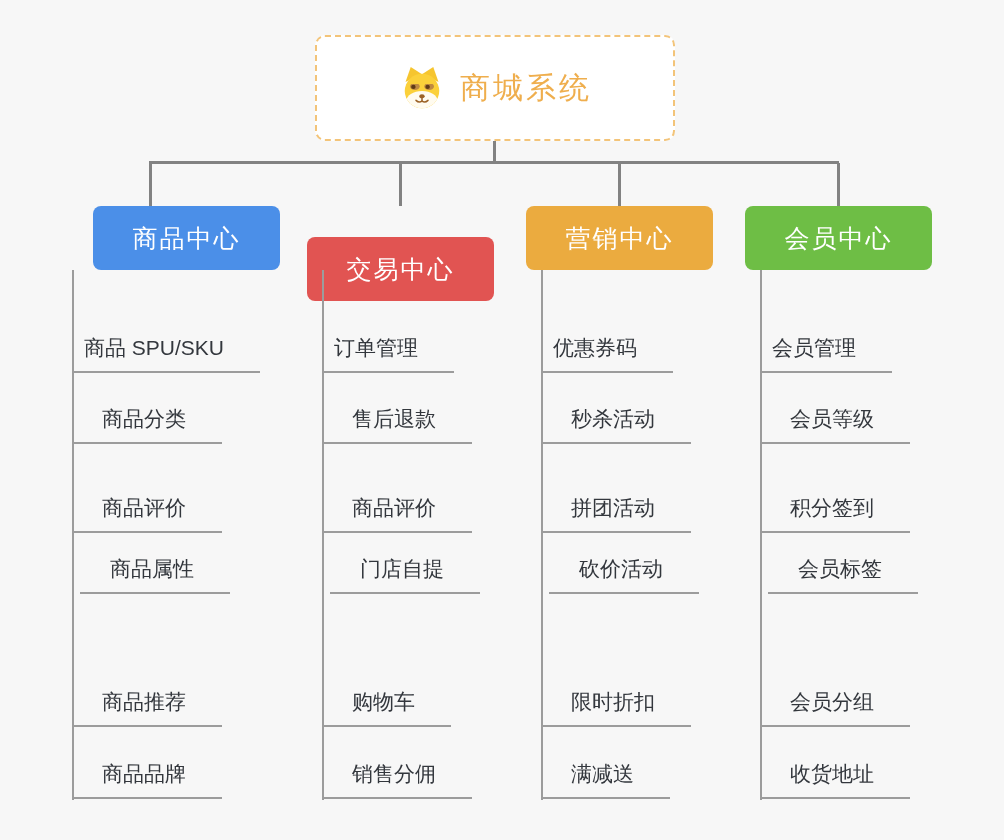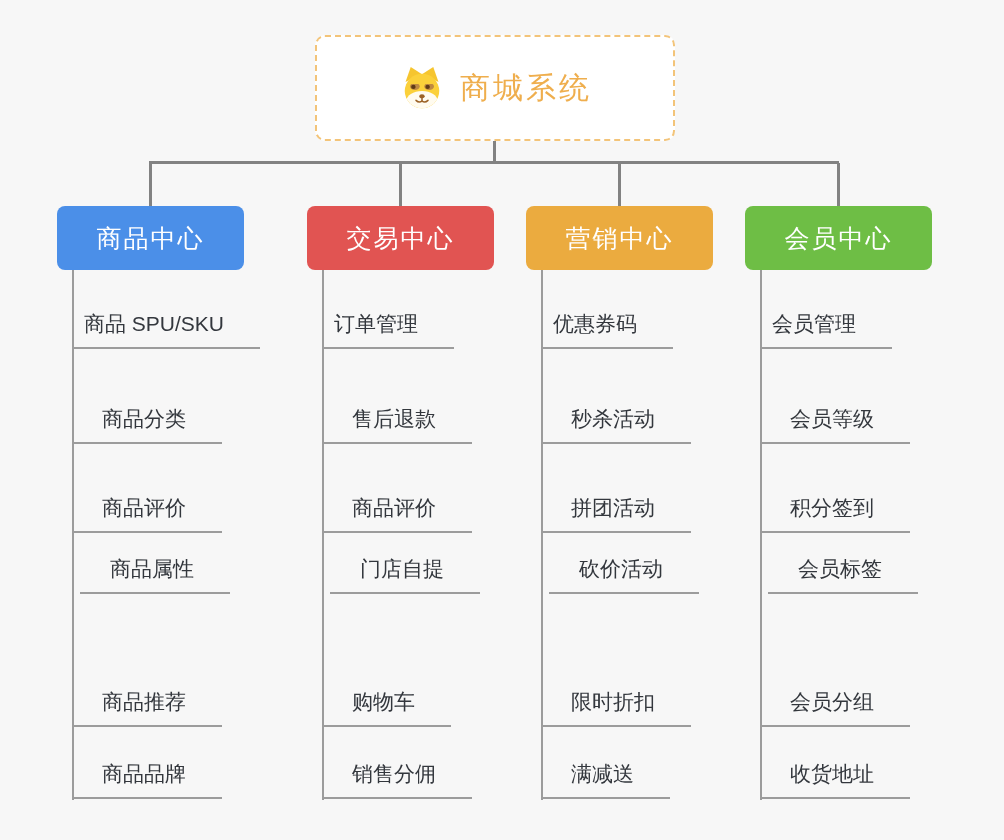--- a/index.html
+++ b/index.html
@@ -61,42 +61,42 @@
     border-radius: 8px;
     display: flex;
     align-items: center;
     justify-content: center;
     color: #ffffff;
     font-size: 25px;
     letter-spacing: 2px;
     cursor: default;
   }
   
-  .col-0 .branch-box { background: #4b8fe8; }
-  .col-1 .branch-box { background: #e15452; }
+  .col-0 .branch-box { background: #4b8fe8; margin-left: 36px; }
+  .col-1 .branch-box { background: #e15452; margin-top: 31px; }
   .col-2 .branch-box { background: #ebab3f; }
   .col-3 .branch-box { background: #6ebe45; }
 
   .vline {
     position: absolute;
     left: 15px; top: 270px;
     width: 2px; height: 530px;
     background: #9c9c9c;
   }
   .child {
     position: absolute;
     left: 15px;
     padding: 0 36px 8px 30px;
     border-bottom: 2px solid #9c9c9c;
     font-size: 21px;
     line-height: 30px;
     color: #33373d;
     white-space: nowrap;
   }
-  .child-0 { top: 309px; padding-left: 12px; }
+  .child-0 { top: 333px; padding-left: 12px; }
   .child-1 { top: 404px; }
   .child-2 { top: 493px; }
   .child-3 { top: 554px; margin-left: 8px; }
   .child-4 { top: 671px; margin-top: 16px; }
   .child-5 { top: 759px; }
 </style>
 </head>
 <body>
 
 <div class="canvas">

